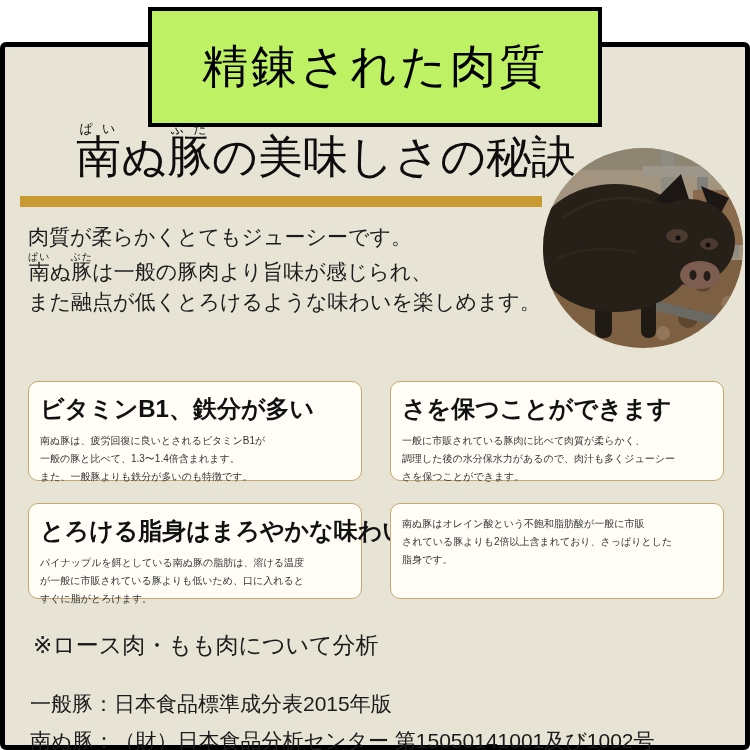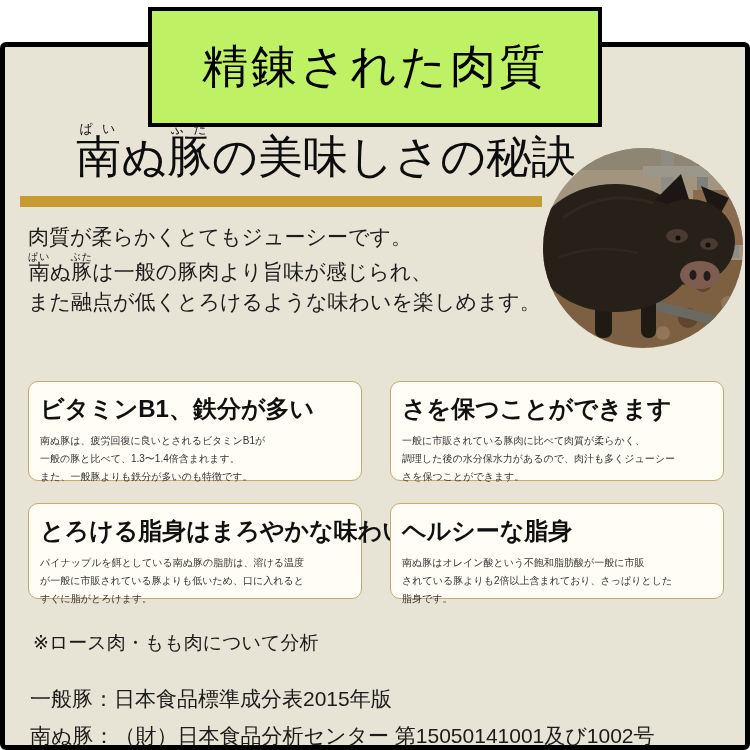--- a/index.html
+++ b/index.html
@@ -121,21 +121,21 @@
     white-space: pre-line;
   }
 
   
   .footnotes {
     position: absolute;
     left: 30px; top: 630px;
     color: #1b1b1b;
     z-index: 3;
   }
-  .footnotes .fn-1 { font-size: 19px; margin-bottom: 27px; padding-left: 3px; }
+  .footnotes .fn-1 { font-size: 23px; margin-bottom: 27px; padding-left: 3px; }
   .footnotes .fn-2 { font-size: 21px; margin-bottom: 9px; margin-top: 29px; }
   .footnotes .fn-3 { font-size: 21px; }
 </style>
 </head>
 <body>
 
 <div class="panel"></div>
 
 <div class="title-box">
   <h1>精錬された肉質</h1>
@@ -204,21 +204,20 @@
 </div>
 
 <div class="card card-3">
   <h2>とろける脂身はまろやかな味わい</h2>
   <p>パイナップルを餌としている南ぬ豚の脂肪は、溶ける温度
 が一般に市販されている豚よりも低いため、口に入れると
 すぐに脂がとろけます。</p>
 </div>
 
 <div class="card card-4">
-  <h2>ヘルシーな脂身</h2>
   <p>南ぬ豚はオレイン酸という不飽和脂肪酸が一般に市販
 されている豚よりも2倍以上含まれており、さっぱりとした
 脂身です。</p>
 </div>
 
 <div class="footnotes">
   <div class="fn-1">※ロース肉・もも肉について分析</div>
   <div class="fn-2">一般豚：日本食品標準成分表2015年版</div>
   <div class="fn-3">南ぬ豚：（財）日本食品分析センター 第15050141001及び1002号</div>
 </div>

